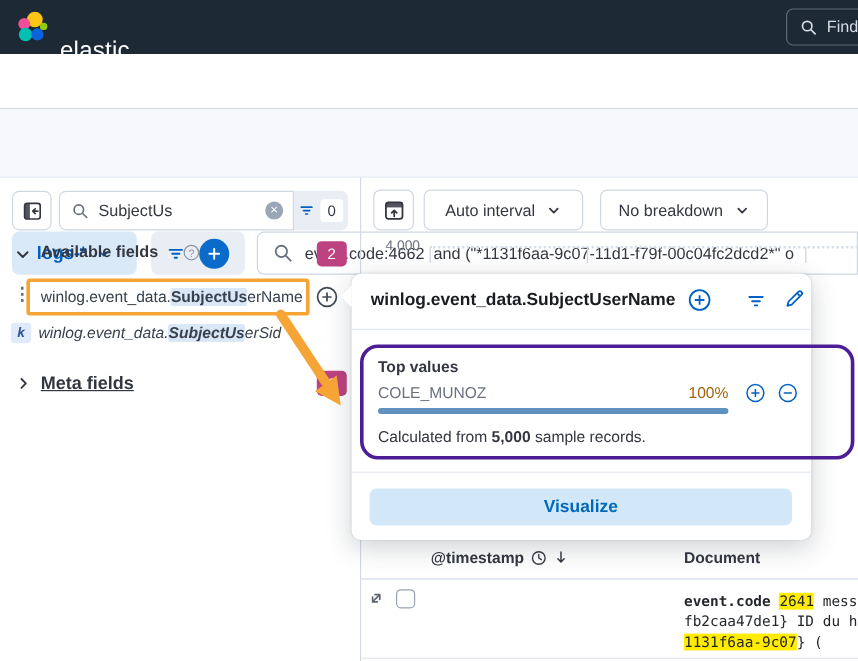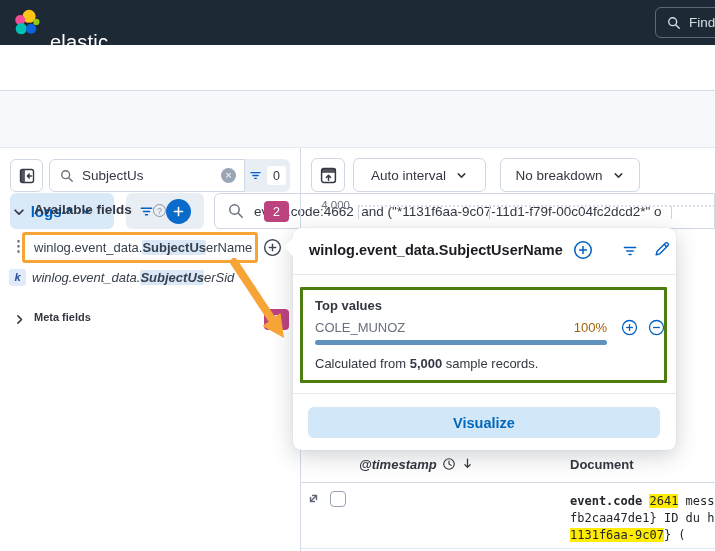--- a/index.html
+++ b/index.html
@@ -66,21 +66,21 @@
     display:flex; align-items:center; padding-left:9px; background:#fff; cursor:pointer; }
   .field-text { font-size:13px; color:#38414d; white-space:nowrap; }
   .match { font-weight:700; background:#d9e7f6; border-radius:2px; }
   .add-field-btn { left:263px; top:238px; color:#404754; cursor:pointer; }
   .field2-row { left:0; top:264px; width:295px; height:26px; display:flex; align-items:center; cursor:pointer; }
   .k-badge { position:absolute; left:9px; width:17px; height:17px; background:#e0eafb; border-radius:3px;
     color:#31559b; font-style:italic; font-weight:700; font-size:11px; font-family:"DejaVu Sans Mono", monospace;
     display:flex; align-items:center; justify-content:center; }
   .field2-text { position:absolute; left:32px;font-style:italic; }
   .meta-chevron { left:13px; top:313px; color:#343741; cursor:pointer; }
-  .meta-label { left:34px; top:311px; font-size:11px; font-weight:700; }
+  .meta-label { left:34px; top:311px; font-size:15px; font-weight:700;text-decoration:underline; }
   .annot-arrow { left:222px; top:256px; z-index:30; pointer-events:none; }
 
   
   .chart-btn { left:311px; top:158px; width:34px; height:34px; border:1px solid #cfd7e2; border-radius:6px;
     background:#fff; display:flex; align-items:center; justify-content:center; cursor:pointer; }
   .dd-btn { top:158px; height:34px; border:1px solid #cfd7e2; border-radius:6px; background:#fff;
     display:flex; align-items:center; justify-content:center; gap:9px; font-size:13.5px; color:#343741; cursor:pointer; }
   .interval-btn { left:353px; width:133px; }
   .breakdown-btn { left:500px; width:140px; }
   .y-tick { left:302px; top:199px; width:48px; text-align:right; font-size:11.5px; color:#69707d; }
@@ -91,35 +91,35 @@
   .popover { left:293px; top:228px; width:383px; height:222px; background:#fff; border-radius:8px; z-index:10;
     box-shadow:0 6px 22px rgba(40,50,65,.22), 0 0 2px rgba(0,0,0,.1); }
   .caret { left:-9px; top:10px; width:0; height:0; border-top:9px solid transparent;
     border-bottom:9px solid transparent; border-right:9px solid #fff; }
   .pop-title { left:16px; top:14px; font-size:14.5px; font-weight:700; color:#1a1c21; }
   .pop-ic { color:#0061c5; cursor:pointer; }
   .pop-add { left:280px; top:12px; }
   .pop-filter { left:329px; top:15px; }
   .pop-edit { left:360px; top:12px; }
   .pop-div1 { left:0; top:46px; width:383px; height:1px; background:#e4e9f0; }
-  .orange-sec { left:7px; top:59px; width:367px; height:96px; border:3px solid #4d7c0f; border-radius:1px; padding:8px 12px; }
+  .orange-sec { left:7px; top:59px; width:412px; height:96px; border:3px solid #4c1d95; border-radius:15px; padding:8px 12px; }
   .tv-label { font-size:13px; font-weight:700; color:#343741; }
   .tv-row { margin-top:7px; width:292px; display:flex; align-items:center; justify-content:space-between; }
   .tv-name { font-size:13px; color:#69707d; }
   .tv-pct { font-size:13px; color:#a16207; }
   .tv-add { position:absolute; left:318px; top:29px; }
   .tv-sub { position:absolute; left:345px; top:29px; }
   .tv-bar { margin-top:5px; width:292px; height:5px; border-radius:3px; background:#6092c0; }
   .tv-calc { margin-top:11px; font-size:13px; color:#343741; }
   .pop-div2 { left:0; top:165px; width:383px; height:1px; background:#e4e9f0; }
   .visualize-btn { left:15px; top:179px; width:352px; height:31px; background:#d2e7f7; border-radius:6px;
     display:flex; align-items:center; justify-content:center; font-size:14.5px; font-weight:700; color:#0068bb; cursor:pointer; }
 
   
-  .th-ts { left:359px; top:457px; display:flex; align-items:flex-start; gap:5px; font-size:13px; font-weight:700;font-style:italic; }
+  .th-ts { left:359px; top:457px; display:flex; align-items:center; gap:5px; font-size:13px; font-weight:700; }
   .th-doc { left:570px; top:457px; font-size:13px; font-weight:700; }
   .th-border { left:301px; top:482px; width:414px; height:1px; background:#d3dae6; }
   .expand-btn { left:306px; top:491px; color:#5f6673; cursor:pointer; }
   .row-checkbox { left:330px; top:491px; width:16px; height:16px; border:1.5px solid #98a2b3; border-radius:4px; background:#fff; cursor:pointer; }
   .mono { font-family:"DejaVu Sans Mono", monospace; font-size:12px; color:#23262b; }
   .ts-cell { left:358px; top:493px; white-space:pre; }
   .doc-cell { left:570px; top:493px; width:146px; line-height:17px; overflow:hidden; }
   .doc-cell div { white-space:pre; }
   .doc-key { font-weight:700; }
   .hlyellow { background:#ffec00; }

